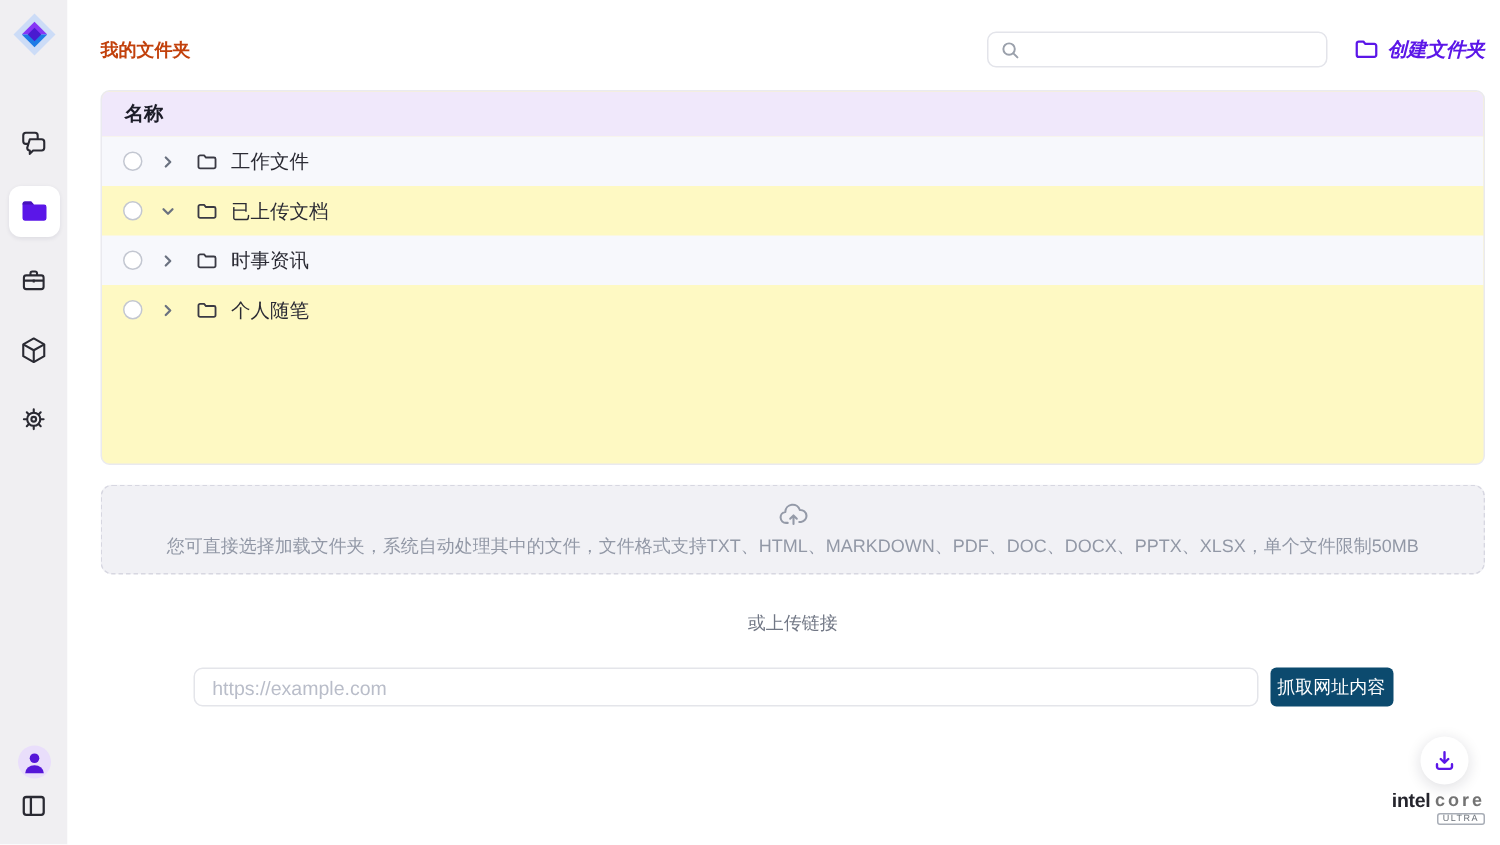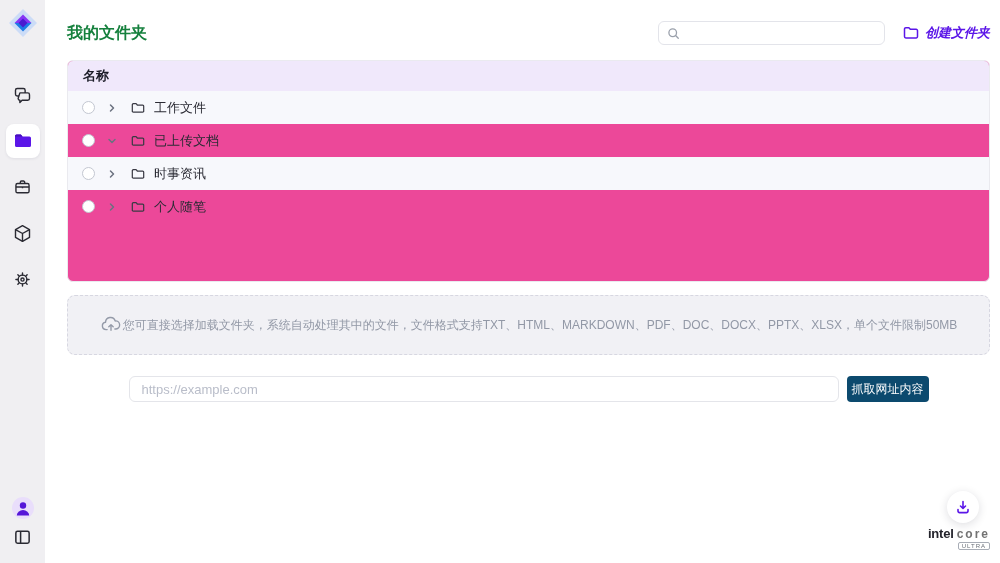--- a/index.html
+++ b/index.html
@@ -28,48 +28,48 @@
   .sidebar-bottom {
     position: absolute; bottom: 16px; left: 0; width: 45px;
     display: flex; flex-direction: column; align-items: center; gap: 9px;
   }
   .avatar-wrap { width: 22px; height: 22px; border-radius: 50%; background: #e9defb; overflow: hidden; display: flex; align-items: center; justify-content: center; }
 
   
   .main { position: absolute; left: 45px; top: 0; right: 0; bottom: 0; background: #fff; padding: 0 10px 0 22px; }
 
   .page-header { display: flex; align-items: center; padding-top: 20px; height: 46px; }
-  .page-title { font-size: 16px; font-weight: 700; color: #15803d; text-align: center; }
+  .page-title { font-size: 12px; font-weight: 700; color: #c2410c; text-align: center; }
   .header-right { margin-left: auto; display: flex; align-items: center; }
   .search-box {
     width: 227px; height: 24px; border: 1px solid #e3e4ea; border-radius: 6px;
     background: #fff; display: flex; align-items: center; padding: 0 8px; gap: 6px;
   }
   .search-box input { border: none; outline: none; flex: 1; font-size: 12px; font-family: inherit; color: #333; background: transparent; }
   .create-folder-btn {
     margin-left: 18px; display: flex; align-items: center; gap: 6px;
     background: none; border: none; cursor: pointer;
     color: #5b16e8; font-size: 13px; font-weight: 700; font-family: inherit; font-style: italic;
   }
 
   
-  .folder-table { margin-top: 14px; border: 1px solid #eaeaef; border-radius: 6px; overflow: hidden; height: 222px; background: #ec4899; }
+  .folder-table { margin-top: 14px; border: 1px solid #eaeaef; border-radius: 6px; overflow: hidden; height: 250px; background: #fef9c3; }
   .thead { height: 30px; background: #f0e8fb; display: flex; align-items: center; padding-left: 15px; font-size: 13px; font-weight: 700; color: #1c1c28; }
   .trow { height: 33px; display: flex; align-items: center; padding-left: 14px; cursor: pointer; }
   .trow.alt { background: #f7f8fc; }
   .row-cb { width: 13px; height: 13px; border: 1.5px solid #c3c7d1; border-radius: 50%; background: #fff; flex: 0 0 auto; }
   .chev { margin-left: 11px; display: flex; align-items: center; }
   .row-folder { margin-left: 13px; display: flex; align-items: center; }
   .row-name { margin-left: 9px; font-size: 13px; color: #2b2b34; }
 
   
   .dropzone {
     margin-top: 13px; height: 60px; border-radius: 8px;
     background: #f1f1f5; border: 1px dashed #d7d7e1;
-    display: flex; flex-direction: row; align-items: center; justify-content: center; gap: 1px;
+    display: flex; flex-direction: column; align-items: center; justify-content: center; gap: 1px;
     cursor: pointer;
   }
   .dropzone-hint { font-size: 12px; color: #9298a6; }
 
   .or-label { margin-top: 24px; text-align: center; font-size: 12px; color: #717785; }
 
   .url-row { margin-top: 21px; width: 800px; margin-left: auto; margin-right: auto; display: flex; gap: 8px; }
   .url-input {
     flex: 1; height: 26px; border: 1px solid #e4e5ea; border-radius: 6px;
     padding: 0 12px; font-size: 13px; font-family: inherit; color: #701a75; outline: none;
@@ -81,21 +81,21 @@
   }
 
   
   .fab {
     position: absolute; right: 21px; bottom: 40px; width: 32px; height: 32px;
     background: #fff; border: none; border-radius: 50%;
     box-shadow: 0 2px 10px rgba(20,20,43,.14);
     display: flex; align-items: center; justify-content: center; cursor: pointer;
   }
   .brand { position: absolute; right: 10px; bottom: 13px; display: flex; flex-direction: column; align-items: flex-end; }
-  .brand-line { display: flex; align-items: flex-end; gap: 3px; margin-top: 12px; }
+  .brand-line { display: flex; align-items: flex-start; gap: 3px; margin-top: 12px; }
   .brand-intel { font-size: 13px; font-weight: 700; color: #24242c; letter-spacing: -0.2px; }
   .brand-core { font-size: 12px; font-weight: 700; color: #737373; letter-spacing: 2px; }
   .brand-badge { margin-top: 1px; font-size: 6px; color: #6a7078; border: 1px solid #a8adb6; border-radius: 2px; padding: 0 3px; letter-spacing: 1px; text-transform: uppercase; }
 
   svg { display: block; }
 </style>
 </head>
 <body>
 
 <aside class="sidebar">
@@ -267,20 +267,21 @@
   <section class="dropzone">
     <span>
       <svg width="22" height="22" viewBox="0 0 24 24" fill="none" stroke="#949aa8" stroke-width="1.5" stroke-linecap="round" stroke-linejoin="round">
         <path d="M7.8 17 H6.6 a4 4 0 0 1 -.55-7.96 A5.4 5.4 0 0 1 16.6 7.6 a4.1 4.1 0 0 1 .9 8.7 h-1.3"></path>
         <path d="M12 17.8 V11.8 M9.6 14 L12 11.6 L14.4 14"></path>
       </svg>
     </span>
     <div class="dropzone-hint">您可直接选择加载文件夹，系统自动处理其中的文件，文件格式支持TXT、HTML、MARKDOWN、PDF、DOC、DOCX、PPTX、XLSX，单个文件限制50MB</div>
   </section>
 
+  <div class="or-label">或上传链接</div>
 
   <div class="url-row">
     <input class="url-input" type="text" placeholder="https://example.com" style="">
     <button class="fetch-btn">抓取网址内容</button>
   </div>
 
 </main>
 
 <button class="fab">
   <span>

